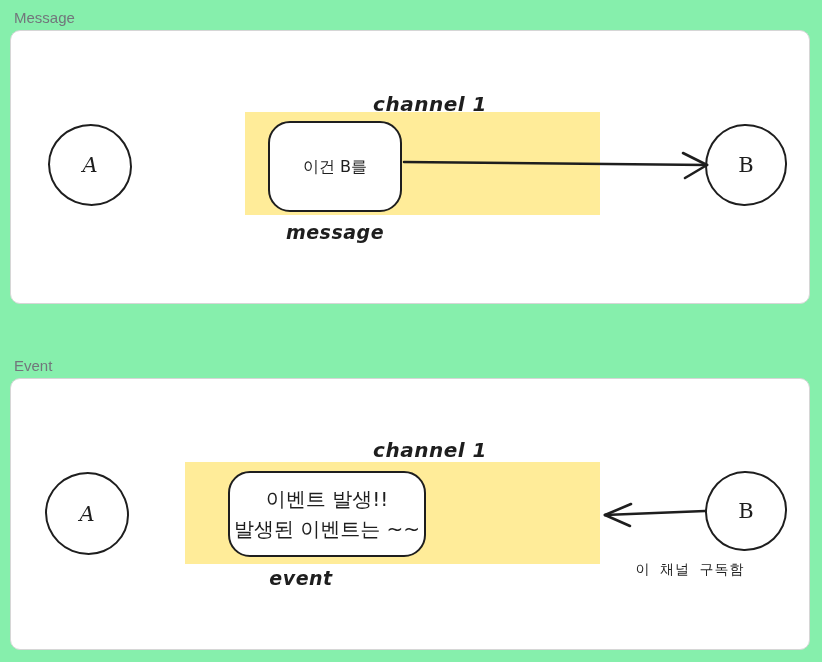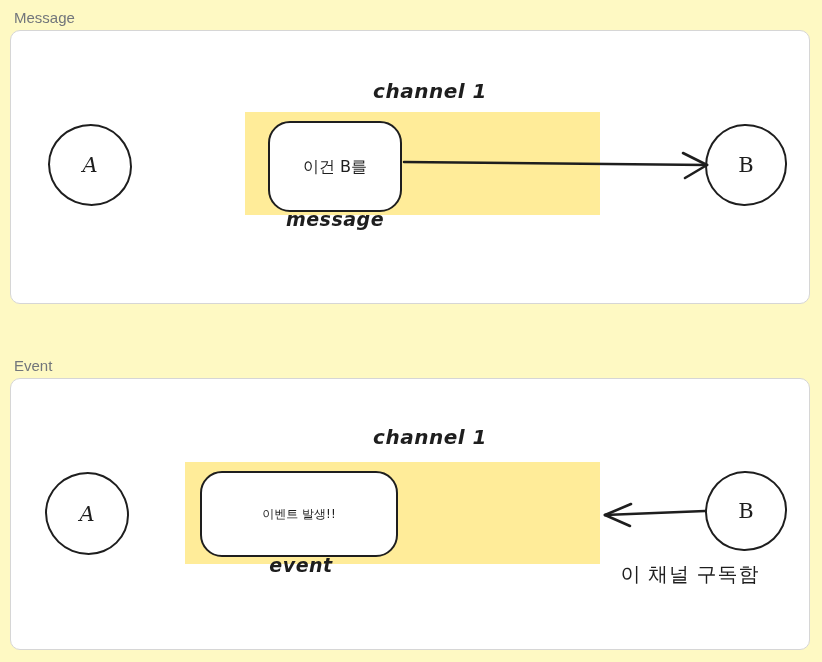--- a/index.html
+++ b/index.html
@@ -1,21 +1,21 @@
 <!DOCTYPE html>
 <html><head>
 <meta charset="utf-8">
 <style>
   * { margin: 0; padding: 0; box-sizing: border-box; }
   html, body { background: #ffffff; }
   .canvas {
     position: relative;
     width: 822px;
     height: 662px;
-    background: #fef9c3;
+    background: #86efac;
     font-family: "Liberation Sans", sans-serif;
     overflow: hidden;
   }
   .panel {
     position: absolute;
     left: 10px;
     width: 800px;
     border: 1.5px solid #d6d6d6;
     border-radius: 10px;
     background: #ffffff;
@@ -45,43 +45,44 @@
   .circ-a { border-radius: 51% 49% 48% 52% / 49% 52% 48% 51%; font-style: italic; }
   .circ-b { border-radius: 49% 51% 52% 48% / 52% 48% 51% 49%; }
   .hand-label {
     position: absolute;
     text-align: center;
     font-family: "DejaVu Sans", sans-serif;
     font-style: italic;
     font-weight: 600;
     color: #1e1e1e;
     letter-spacing: 0.5px;
+    margin-top: 13px;
   }
   .channel-label { font-size: 20px; }
   .caption-label { font-size: 19px; }
   .bubble {
     position: absolute;
     background: #ffffff;
     border: 2.5px solid #1e1e1e;
     border-radius: 22px;
     display: flex;
     flex-direction: column;
     align-items: center;
     justify-content: center;
     text-align: center;
     font-family: "DejaVu Sans", sans-serif;
     color: #1e1e1e;
   }
   .bubble-1 { font-size: 16px; line-height: 27px; gap: 11px; }
-  .bubble-2 { font-size: 12px; line-height: 30px; }
+  .bubble-2 { font-size: 20px; line-height: 30px; margin-left: 28px; }
   .note-label {
     position: absolute;
     text-align: center;
-    font-family: Liberation Sans, sans-serif;
-    font-size: 20px;
+    font-family: Liberation Mono, monospace;
+    font-size: 14px;
     color: #1e1e1e;
     letter-spacing: 1px;
   }
   .arrow-overlay {
     position: absolute;
     left: 0; top: 0;
     width: 822px; height: 662px;
     pointer-events: none;
   }
 </style>
@@ -117,20 +118,21 @@
   <div class="band" style="left:185px; top:462px; width:415px; height:102px;"></div>
 
   <div class="hand-label channel-label" style="left:340px; top:425px; width:180px;">channel 1</div>
 
   <div class="sketch-circle circ-a" style="left:45px; top:472px; width:84px; height:83px;">
     <span>A</span>
   </div>
 
   <div class="bubble bubble-2" style="left:200px; top:471px; width:198px; height:86px;">
     <span>이벤트 발생!!</span>
+    <span>발생된 이벤트는 ~~</span>
   </div>
 
   <div class="hand-label caption-label" style="left:245px; top:554px; width:112px;">event</div>
 
   <div class="sketch-circle circ-b" style="left:705px; top:471px; width:82px; height:80px;">
     <span>B</span>
   </div>
 
   <div class="note-label" style="left:605px; top:561px; width:170px;">이 채널 구독함</div>
 

